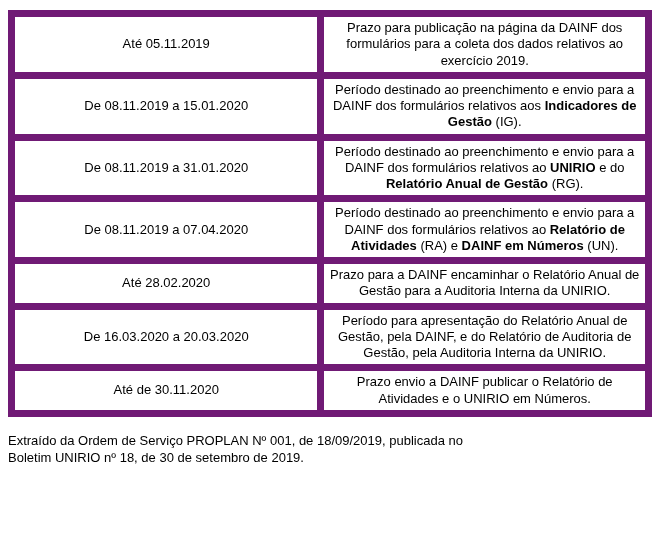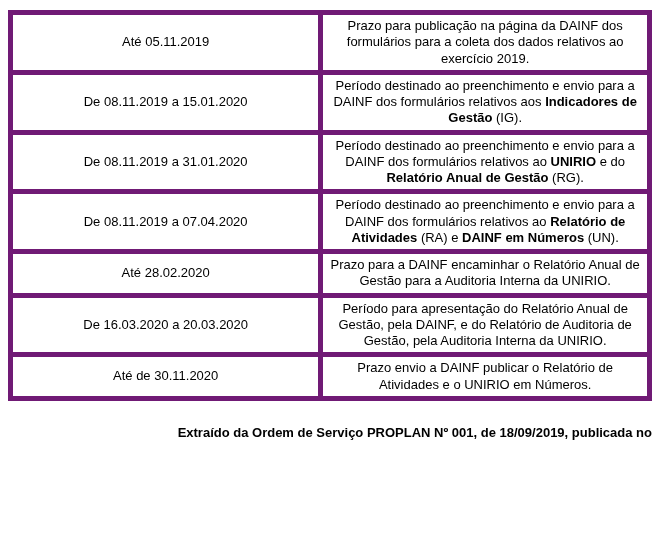--- a/index.html
+++ b/index.html
@@ -23,35 +23,35 @@
     font-size: 13.5px;
     margin: 8px 0 14px 0;
   }
   table.schedule {
     border-collapse: collapse;
     width: 644px;
     margin: 0 auto;
     table-layout: fixed;
   }
   table.schedule td {
-    border: 5px solid #701a75;
+    border: 7px solid #701a75;
     font-size: 13px;
     line-height: 1.25;
     text-align: center;
     vertical-align: middle;
     padding: 3px 5px;
   }
   td.date-cell { width: 48.5%; }
   td.desc-cell { width: 51.5%; }
   .footer {
-    text-align: right;
-    font-weight: bold;
+    text-align: left;
+    font-weight: normal;
     font-size: 13px;
     line-height: 1.3;
-    margin-top: 24px;
+    margin-top: 16px;
   }
 </style>
 </head>
 <body>
 
 <div class="page">
 
 
   <table class="schedule">
     <tbody>
@@ -81,15 +81,16 @@
         </tr>
         <tr>
           <td class="date-cell">Até de 30.11.2020</td>
           <td class="desc-cell"><span>Prazo envio a DAINF publicar o Relatório de Atividades e o UNIRIO em Números.</span></td>
         </tr>
       </tbody>
   </table>
 
   <div class="footer">
     <div>Extraído da Ordem de Serviço PROPLAN Nº 001, de 18/09/2019, publicada no</div>
+    <div>Boletim UNIRIO nº 18, de 30 de setembro de 2019.</div>
   </div>
 
 </div>
 
 </body></html>

